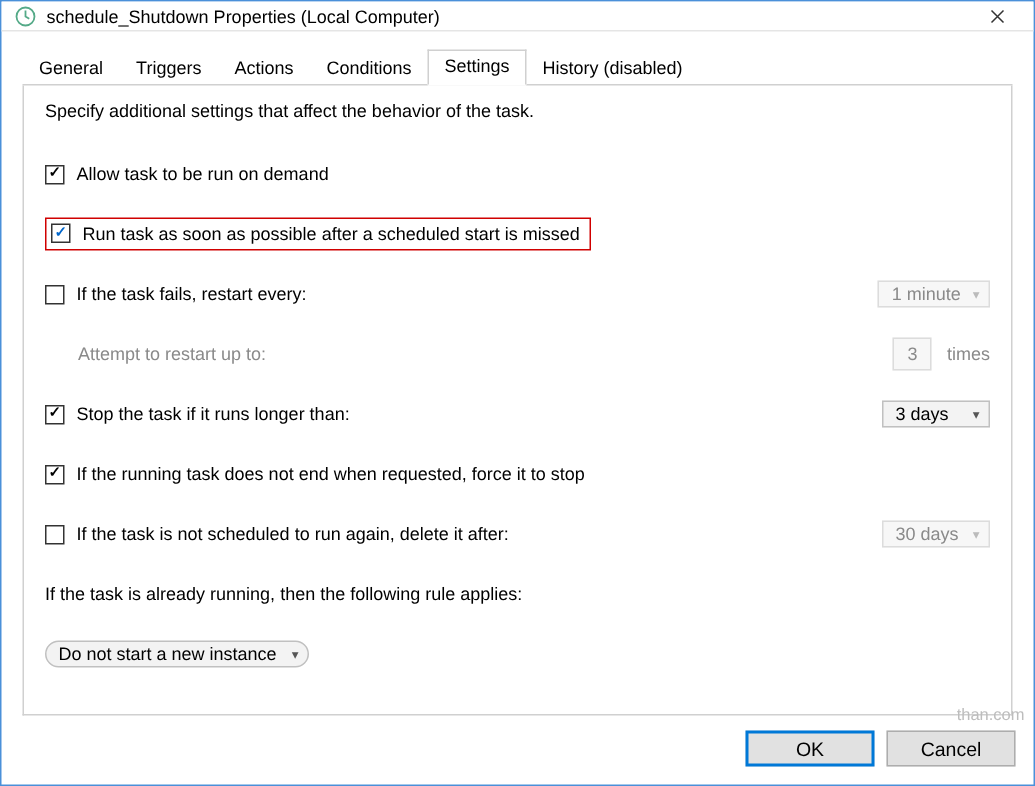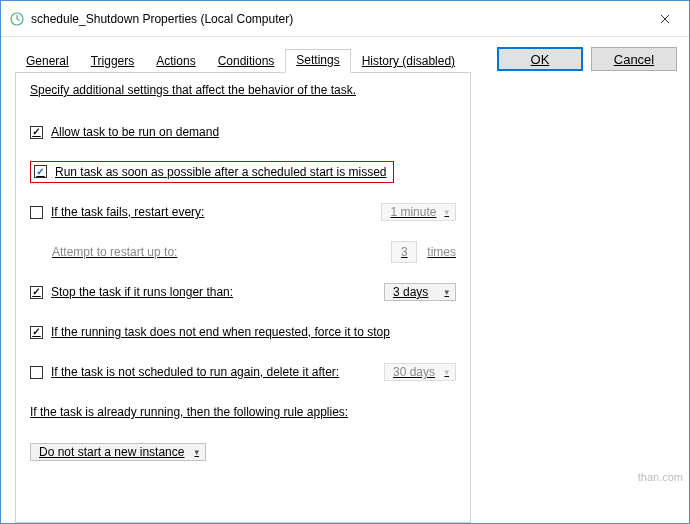--- a/index.html
+++ b/index.html
@@ -11,21 +11,21 @@
     width: 690px;
     height: 524px;
     border: 1px solid #4a90d9;
     display: flex;
     flex-direction: column;
     color: #000;
   }
   .titlebar {
     display: flex;
     align-items: center;
-    height: 36px;
+    height: 20px;
     padding: 0 2px 0 8px;
     background: #fff;
     border-bottom: 1px solid #e5e5e5;
   }
   .title-icon {
     width: 16px; height: 16px; margin-right: 6px;
     display: flex; align-items: center; justify-content: center;
   }
   .title-text { flex: 1; font-size: 12px; }
   .win-close {
@@ -75,35 +75,35 @@
     min-width:72px; justify-content:space-between; color:#000;
   }
   .dd.disabled { color:#8a8a8a; background:#f7f7f7; border-color:#dcdcdc;}
   .dd .caret { font-size:9px; color:#555; }
   .dd.disabled .caret{ color:#bbb;}
   .num {
     border:1px solid #dcdcdc; background:#f7f7f7; width:26px; height:22px;
     display:flex; align-items:center; justify-content:center; color:#8a8a8a;
   }
   .opt-right { margin-left:auto; display:flex; align-items:center; gap:10px;}
-  .dd.wide { min-width:176px; }
+  .dd.wide { min-width:176px;border-radius:11px; }
   .footer {
     display:flex; justify-content:flex-end; gap:8px;
     padding: 10px 12px 12px 12px;
   }
   .btn {
     width:86px; height:24px; border:1px solid #adadad; background:#e1e1e1;
     display:flex; align-items:center; justify-content:center; font-size:13px;
   }
   .btn.primary { border:2px solid #0078d7; background:#e1e1e1; }
   .watermark {
     position:absolute; right:6px; bottom:40px; font-size:11px; color:#bdbdbd;
     pointer-events:none;
   }
-  .winbody { position:relative; flex:1; display:flex; flex-direction:row;text-decoration:underline;}
+  .winbody { position:relative; flex:1; display:flex; flex-direction:column;}
 </style>
 </head>
 <body>
 
 <div class="titlebar">
   <span class="title-icon">
     <svg width="14" height="14" viewBox="0 0 14 14">
         <circle cx="7" cy="7" r="6" fill="none" stroke="#5a8" stroke-width="1.2"></circle>
         <path d="M7 3v4l2.5 1.5" stroke="#5a8" stroke-width="1.2" fill="none"></path>
       </svg>

